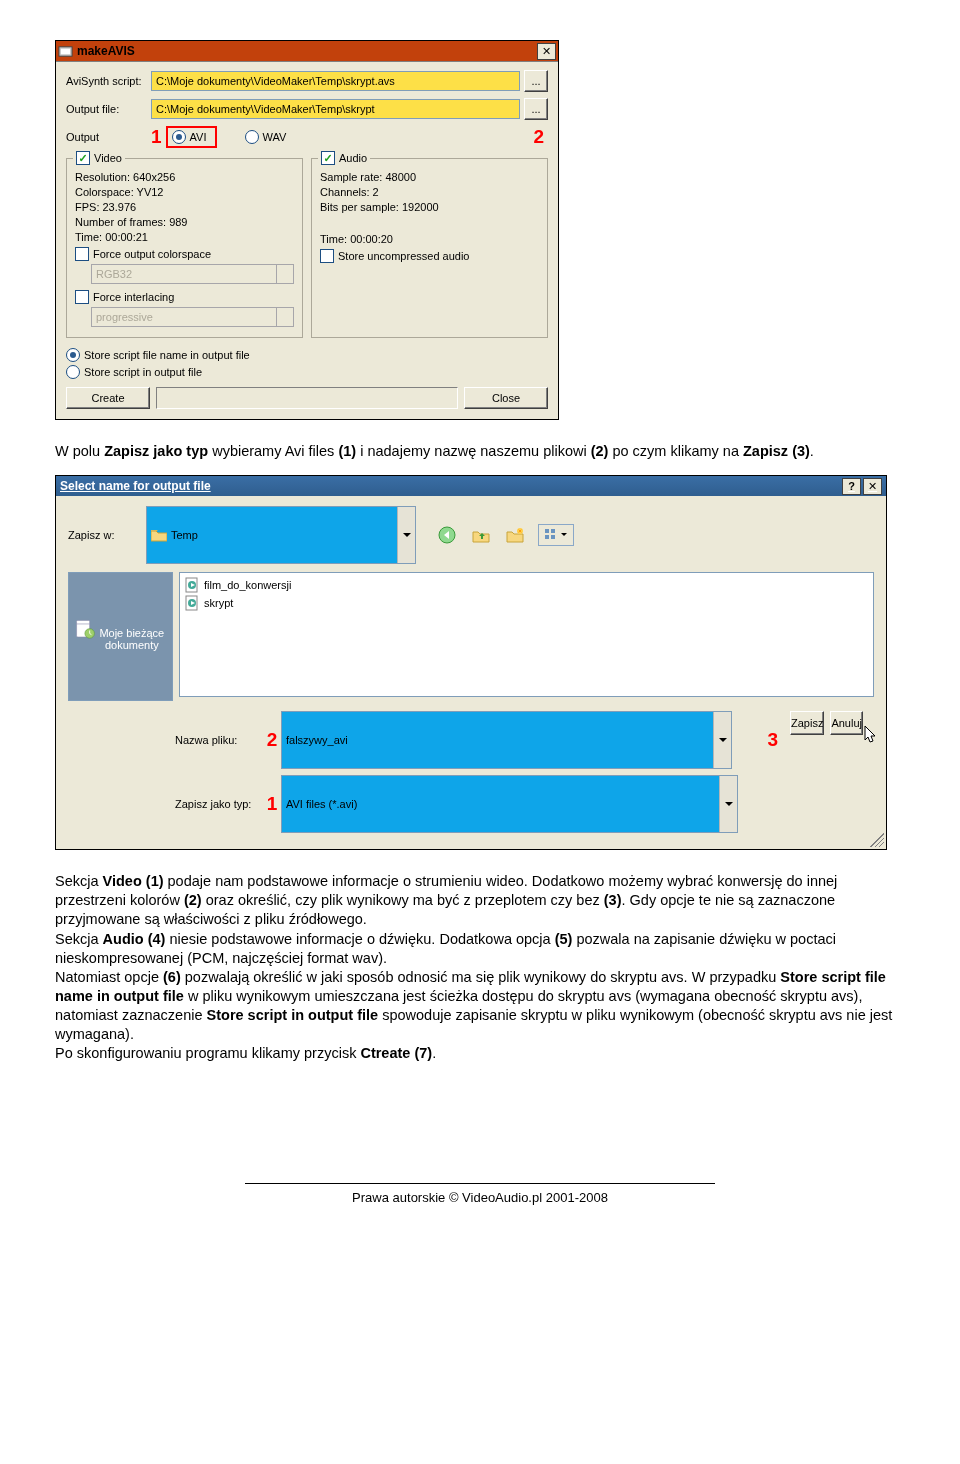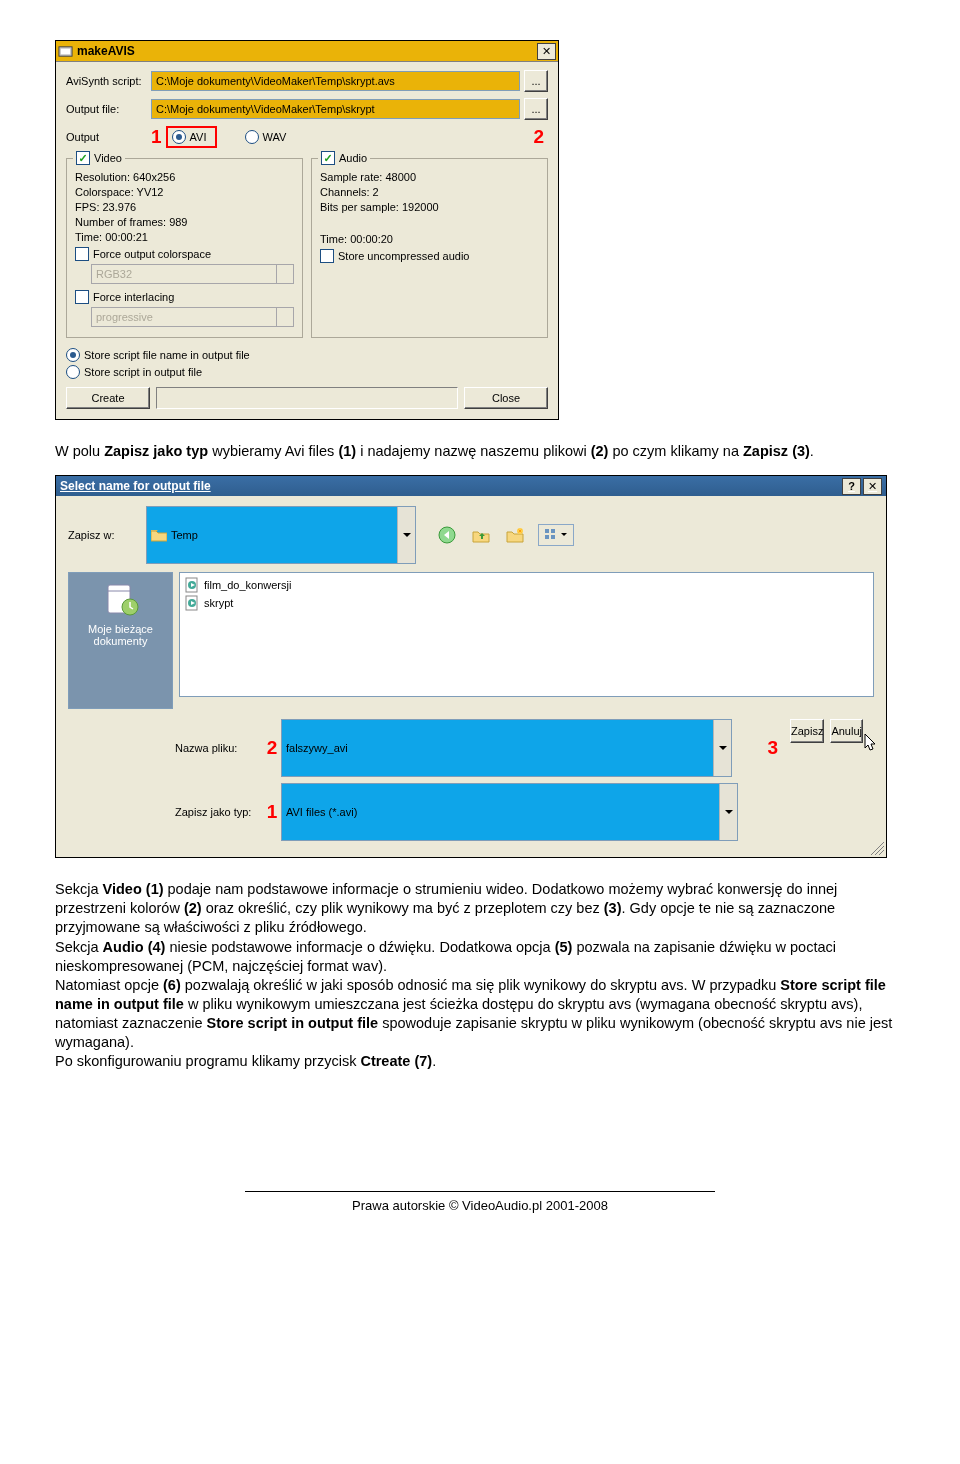--- a/index.html
+++ b/index.html
@@ -18,21 +18,21 @@
   .win {
     border: 1px solid #000;
     background: #ece9d8;
     box-shadow: none;
   }
   .win-make {
     width: 502px;
     margin-bottom: 22px;
   }
   .titlebar {
-    background: #eab308;
+    background: #c2410c;
     border-bottom: 1px solid #808080;
     display: flex;
     align-items: center;
     height: 20px;
     padding: 0 2px;
   }
   .titlebar .appicon {
     width: 15px; height: 15px;
     margin-right: 4px;
     display: inline-flex; align-items: center; justify-content: center;
@@ -60,21 +60,21 @@
     display: flex;
     align-items: center;
     margin-bottom: 6px;
   }
   .row .label {
     width: 85px;
     color: #000;
   }
   .textinput {
     border: 1px solid #7f9db9;
-    background: #eab308;
+    background: #fde047;
     height: 18px;
     padding: 0 4px;
     flex: 1;
     font-family: Tahoma, sans-serif;
     font-size: 11px;
     display: flex;
     align-items: center;
   }
   .btn3d {
     background: #ece9d8;
@@ -260,24 +260,24 @@
     align-items: center; justify-content: center;
   }
   .filelist-area {
     display: flex;
     gap: 6px;
   }
   .places {
     width: 95px;
     background: #7b94ad;
     border: 1px solid #7f9db9;
-    padding: 8px 4px 12px 4px;
+    padding: 8px 4px 4px 4px;
     color: #fff;
     display: flex;
-    flex-direction: column;
+    flex-direction: row;
     align-items: center;
     font-size: 11px;
     text-align: center;
     height: 115px;
   }
   .places .bigicon { width: 38px; height: 38px; margin-bottom: 4px; }
   .filelist {
     flex: 1;
     border: 1px solid #7f9db9;
     background: #fff;

